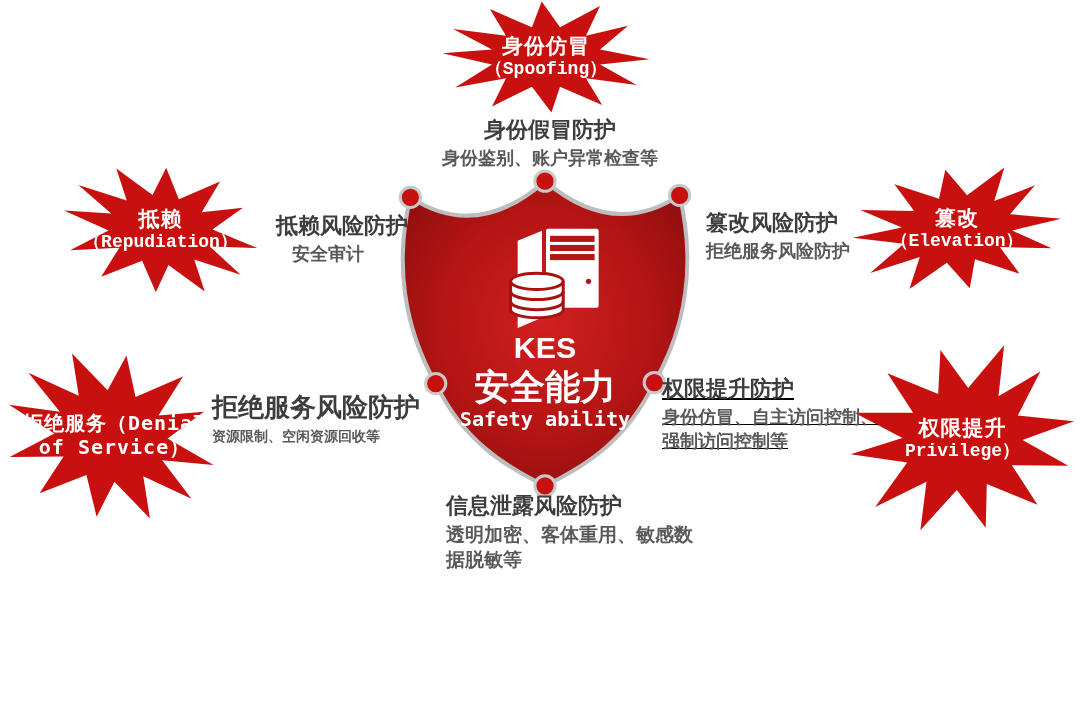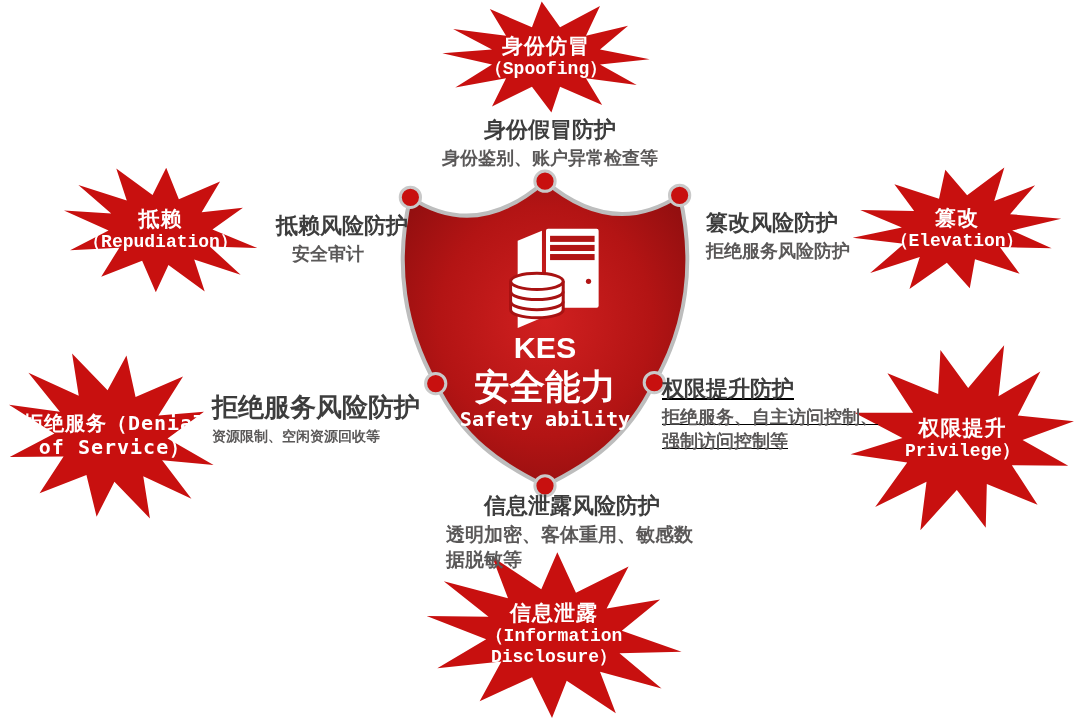--- a/index.html
+++ b/index.html
@@ -26,21 +26,21 @@
   .defense{position:absolute;z-index:3;}
   .defense .title{font-size:22px;font-weight:700;color:#3d3d3d;line-height:1.2;}
   .defense .desc{font-size:18px;font-weight:600;color:#5a5858;line-height:1.3;margin-top:4px;}
   .d-center{text-align:center;}
   .d-left{text-align:left;}
   .d-right-title .title{text-align:right;}
   .d-right-title .desc{text-align:center;}
   .d-big .title{font-size:26px;}
   .d-big .desc{font-size:14px;}
   .d-info .desc{font-size:19px;text-align:left;}
-  .d-info .title{text-align:center;}
+  .d-info .title{text-align:left;}
 
   
   .shield{position:absolute;left:388px;top:168px;width:314px;height:334px;z-index:1;}
 </style>
 </head>
 <body>
 
 <div class="stage">
 
   <svg class="shield" viewBox="0 0 310 330">
@@ -126,30 +126,20 @@
   <div class="burst" style="left:845px;top:345px;width:235px;height:188px;">
     <svg viewBox="0 0 200 150" preserveAspectRatio="none" style="transform:rotate(-11deg);">
       <polygon fill="#c8100f" points="196,78 150,65 176,34 137,47 150,8 113,36 96,2 87,36 48,12 63,47 14,38 50,65 4,70 50,85 16,115 63,103 50,140 87,114 105,148 113,114 152,138 137,103 184,112 150,85"></polygon>
     </svg>
     <div class="burst-text">
       <div class="burst-line">权限提升</div>
       <div class="burst-line en">Privilege）</div>
     </div>
   </div>
 
-  <div class="burst" style="left:420px;top:550px;width:268px;height:170px;">
-    <svg viewBox="0 0 200 150" preserveAspectRatio="none" style="transform:rotate(6deg);">
-      <polygon fill="#c8100f" points="196,78 150,65 176,34 137,47 150,8 113,36 96,2 87,36 48,12 63,47 14,38 50,65 4,70 50,85 16,115 63,103 50,140 87,114 105,148 113,114 152,138 137,103 184,112 150,85"></polygon>
-    </svg>
-    <div class="burst-text">
-      <div class="burst-line">信息泄露</div>
-      <div class="burst-line en">（Information</div>
-      <div class="burst-line en">Disclosure）</div>
-    </div>
-  </div>
 
   <div class="defense d-center" style="left:415px;top:117px;width:270px;">
     <div class="title">身份假冒防护</div>
     <div class="desc">身份鉴别、账户异常检查等</div>
   </div>
 
   <div class="defense d-right-title" style="left:248px;top:213px;width:160px;">
     <div class="title">抵赖风险防护</div>
     <div class="desc">安全审计</div>
   </div>
@@ -160,21 +150,21 @@
   </div>
 
   <div class="defense d-left d-big" style="left:212px;top:392px;width:230px;">
     <div class="title">拒绝服务风险防护</div>
     <div class="desc">资源限制、空闲资源回收等</div>
   </div>
 
   <div class="defense d-left" style="left:662px;top:376px;width:220px;text-decoration:underline;">
     <div class="title">权限提升防护</div>
     <div class="desc">
-      <div>拒绝服务、自主访问控制、</div>
+      <div>身份仿冒、自主访问控制、</div>
       <div>强制访问控制等</div>
     </div>
   </div>
 
   <div class="defense d-info" style="left:446px;top:493px;width:252px;">
     <div class="title">信息泄露风险防护</div>
     <div class="desc">
       <div>透明加密、客体重用、敏感数</div>
       <div>据脱敏等</div>
     </div>

